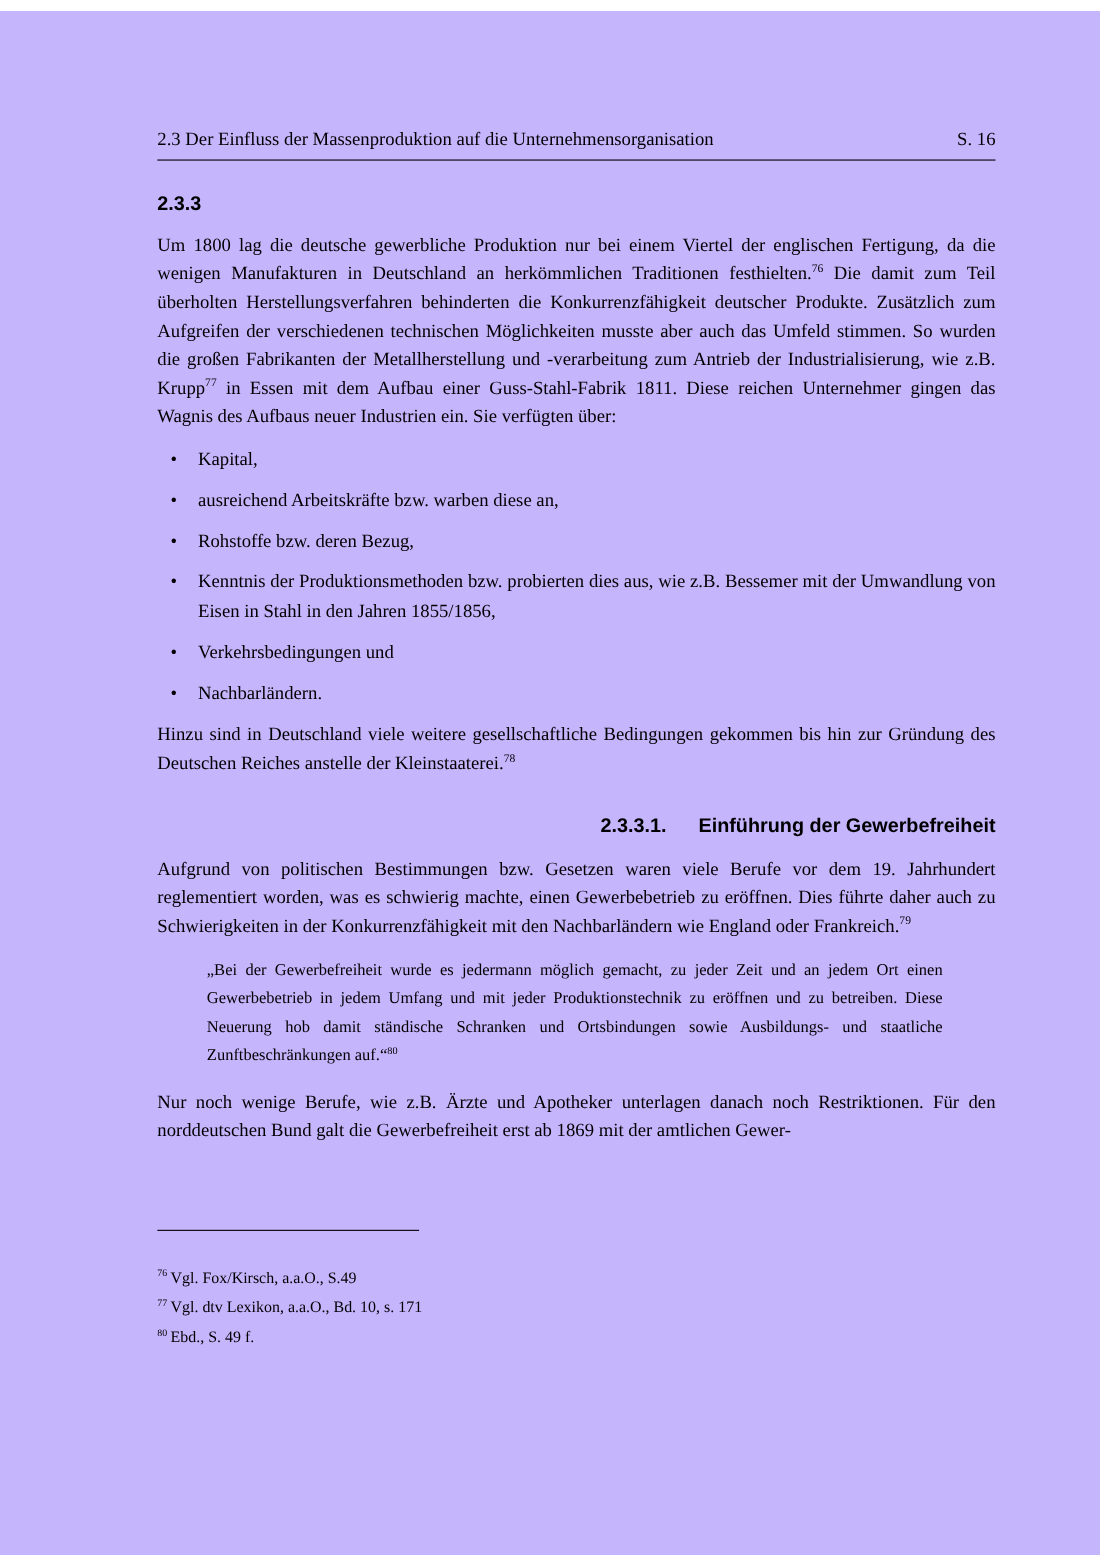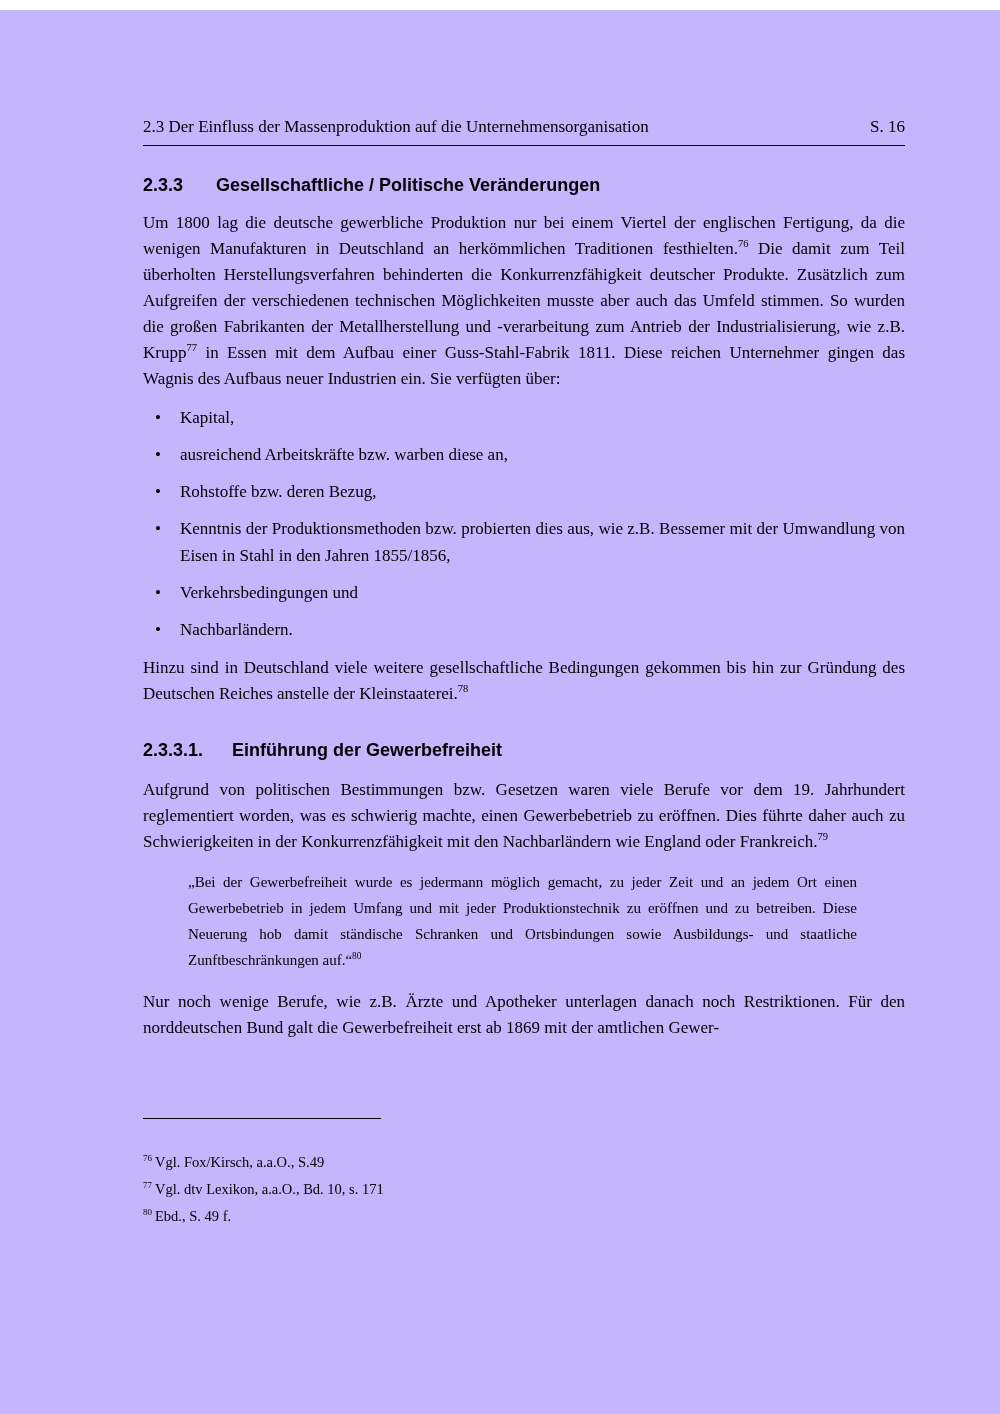--- a/index.html
+++ b/index.html
@@ -36,20 +36,21 @@
     margin: 26px 0 12px 0;
     display: flex;
   }
   .section-heading .h-num { min-width: 73px; }
   .subsection-heading {
     font-family: "Liberation Sans", sans-serif;
     font-weight: 700;
     font-size: 18px;
     margin: 30px 0 14px 0;
     display: flex;
+    justify-content: flex-end;
   }
   .subsection-heading .h-num { min-width: 89px; }
   .body-para {
     margin: 0 0 12px 0;
     text-align: justify;
   }
   sup {
     font-size: 0.62em;
     line-height: 0;
     vertical-align: super;
@@ -98,21 +99,20 @@
 
 <div class="page">
 
   <header class="page-header">
     <span>2.3 Der Einfluss der Massenproduktion auf die Unternehmensorganisation</span>
     <span>S. 16</span>
   </header>
 
   <h2 class="section-heading">
     <span class="h-num">2.3.3</span>
-    <span class="h-title">Gesellschaftliche / Politische Veränderungen</span>
   </h2>
 
   <p class="body-para">Um 1800 lag die deutsche gewerbliche Produktion nur bei einem Viertel der englischen Fertigung, da die wenigen Manufakturen in Deutschland an herkömmlichen Traditionen festhielten.<sup>76</sup> Die damit zum Teil überholten Herstellungsverfahren behinderten die Konkurrenzfähigkeit deutscher Produkte. Zusätzlich zum Aufgreifen der verschiedenen technischen Möglichkeiten musste aber auch das Umfeld stimmen. So wurden die großen Fabrikanten der Metallherstellung und -verarbeitung zum Antrieb der Industrialisierung, wie z.B. Krupp<sup>77</sup> in Essen mit dem Aufbau einer Guss-Stahl-Fabrik 1811. Diese reichen Unternehmer gingen das Wagnis des Aufbaus neuer Industrien ein. Sie verfügten über:</p>
 
   <ul class="bullet-list">
     <li><span class="marker">•</span><span>Kapital,</span></li>
     <li><span class="marker">•</span><span>ausreichend Arbeitskräfte bzw. warben diese an,</span></li>
     <li><span class="marker">•</span><span>Rohstoffe bzw. deren Bezug,</span></li>
     <li><span class="marker">•</span><span>Kenntnis der Produktionsmethoden bzw. probierten dies aus, wie z.B. Bessemer mit der Umwandlung von Eisen in Stahl in den Jahren 1855/1856,</span></li>
     <li><span class="marker">•</span><span>Verkehrsbedingungen und</span></li>

